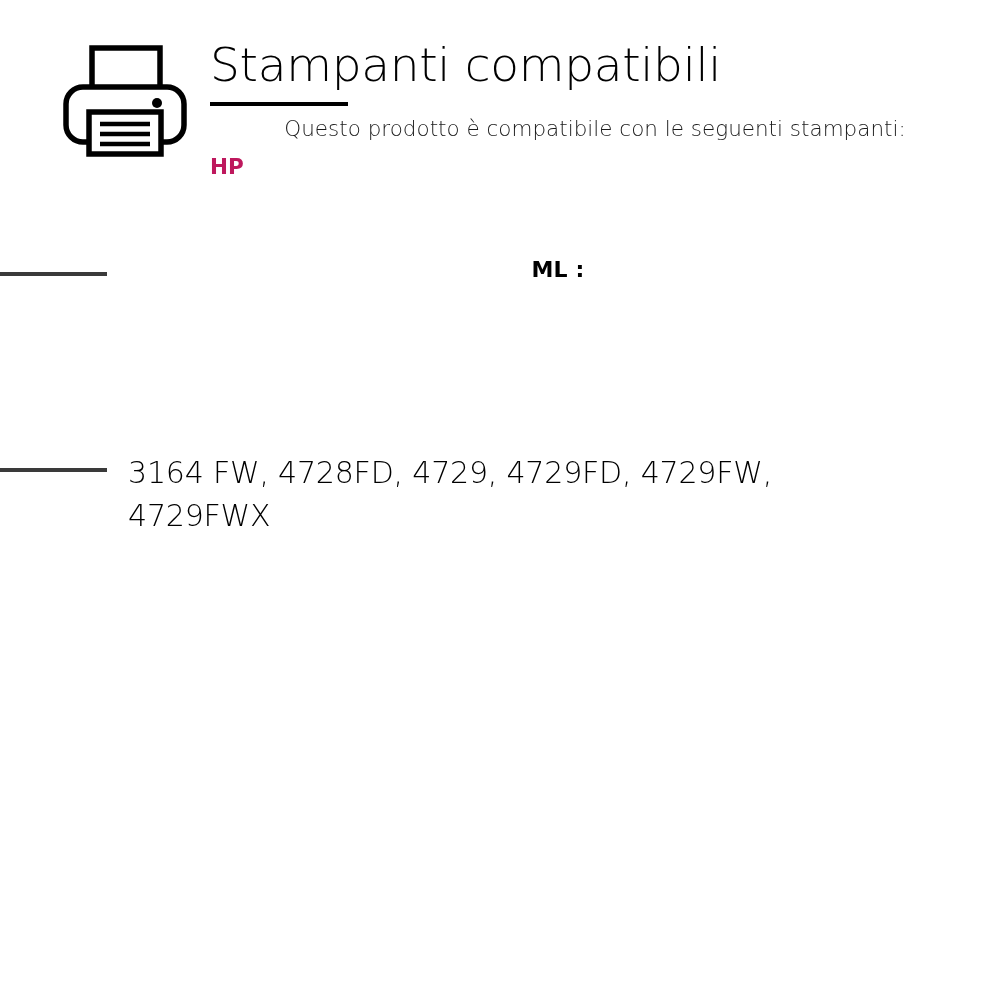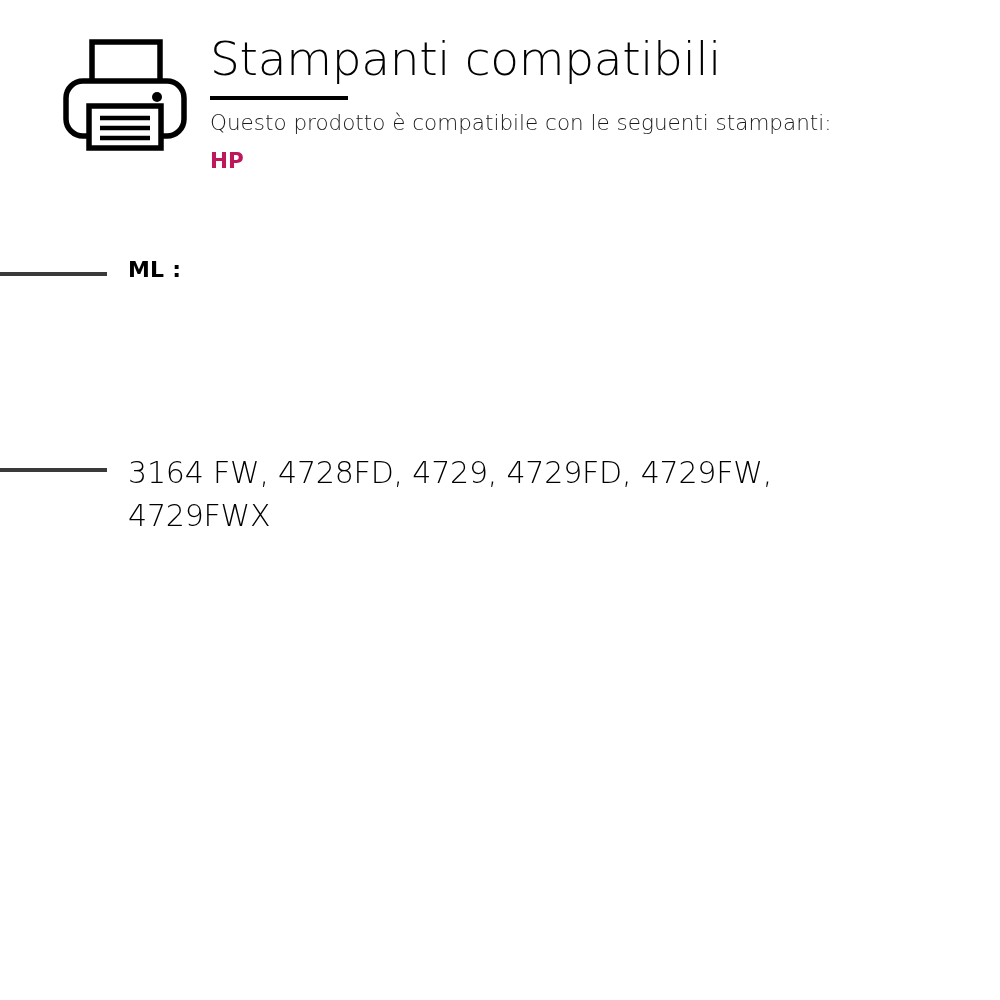--- a/index.html
+++ b/index.html
@@ -21,21 +21,21 @@
   .page {
     position: absolute;
     inset: 0;
     background: #ffffff;
   }
 
   
   .header {
     position: absolute;
     left: 0;
-    top: 0;
+    top: 6px;
     width: 816px;
     height: 210px;
   }
 
   .printer-icon {
     position: absolute;
     left: 62px;
     top: 36px;
     width: 126px;
     height: 116px;
@@ -66,20 +66,21 @@
     margin: 8px 0 0 0;
   }
 
   .subtitle {
     font-size: 21.5px;
     font-weight: 300;
     line-height: 30px;
     color: #1a1a1a;
     margin: 8px 0 0 0;
     white-space: nowrap;
+    text-align: center;
   }
 
   .brand {
     font-size: 21.5px;
     font-weight: 700;
     line-height: 30px;
     color: #be185d;
     margin: 8px 0 0 0;
   }
 
@@ -108,20 +109,21 @@
     width: 860px;
   }
 
   .series-label {
     font-size: 22px;
     font-weight: 700;
     line-height: 30px;
     color: #000000;
     margin: 0 0 8px 0;
     letter-spacing: 0.2px;
+    text-align: center;
   }
 
   .model-lines {
     margin: 0;
     padding: 0;
     list-style: none;
   }
 
   .model-line {
     font-size: 30px;

